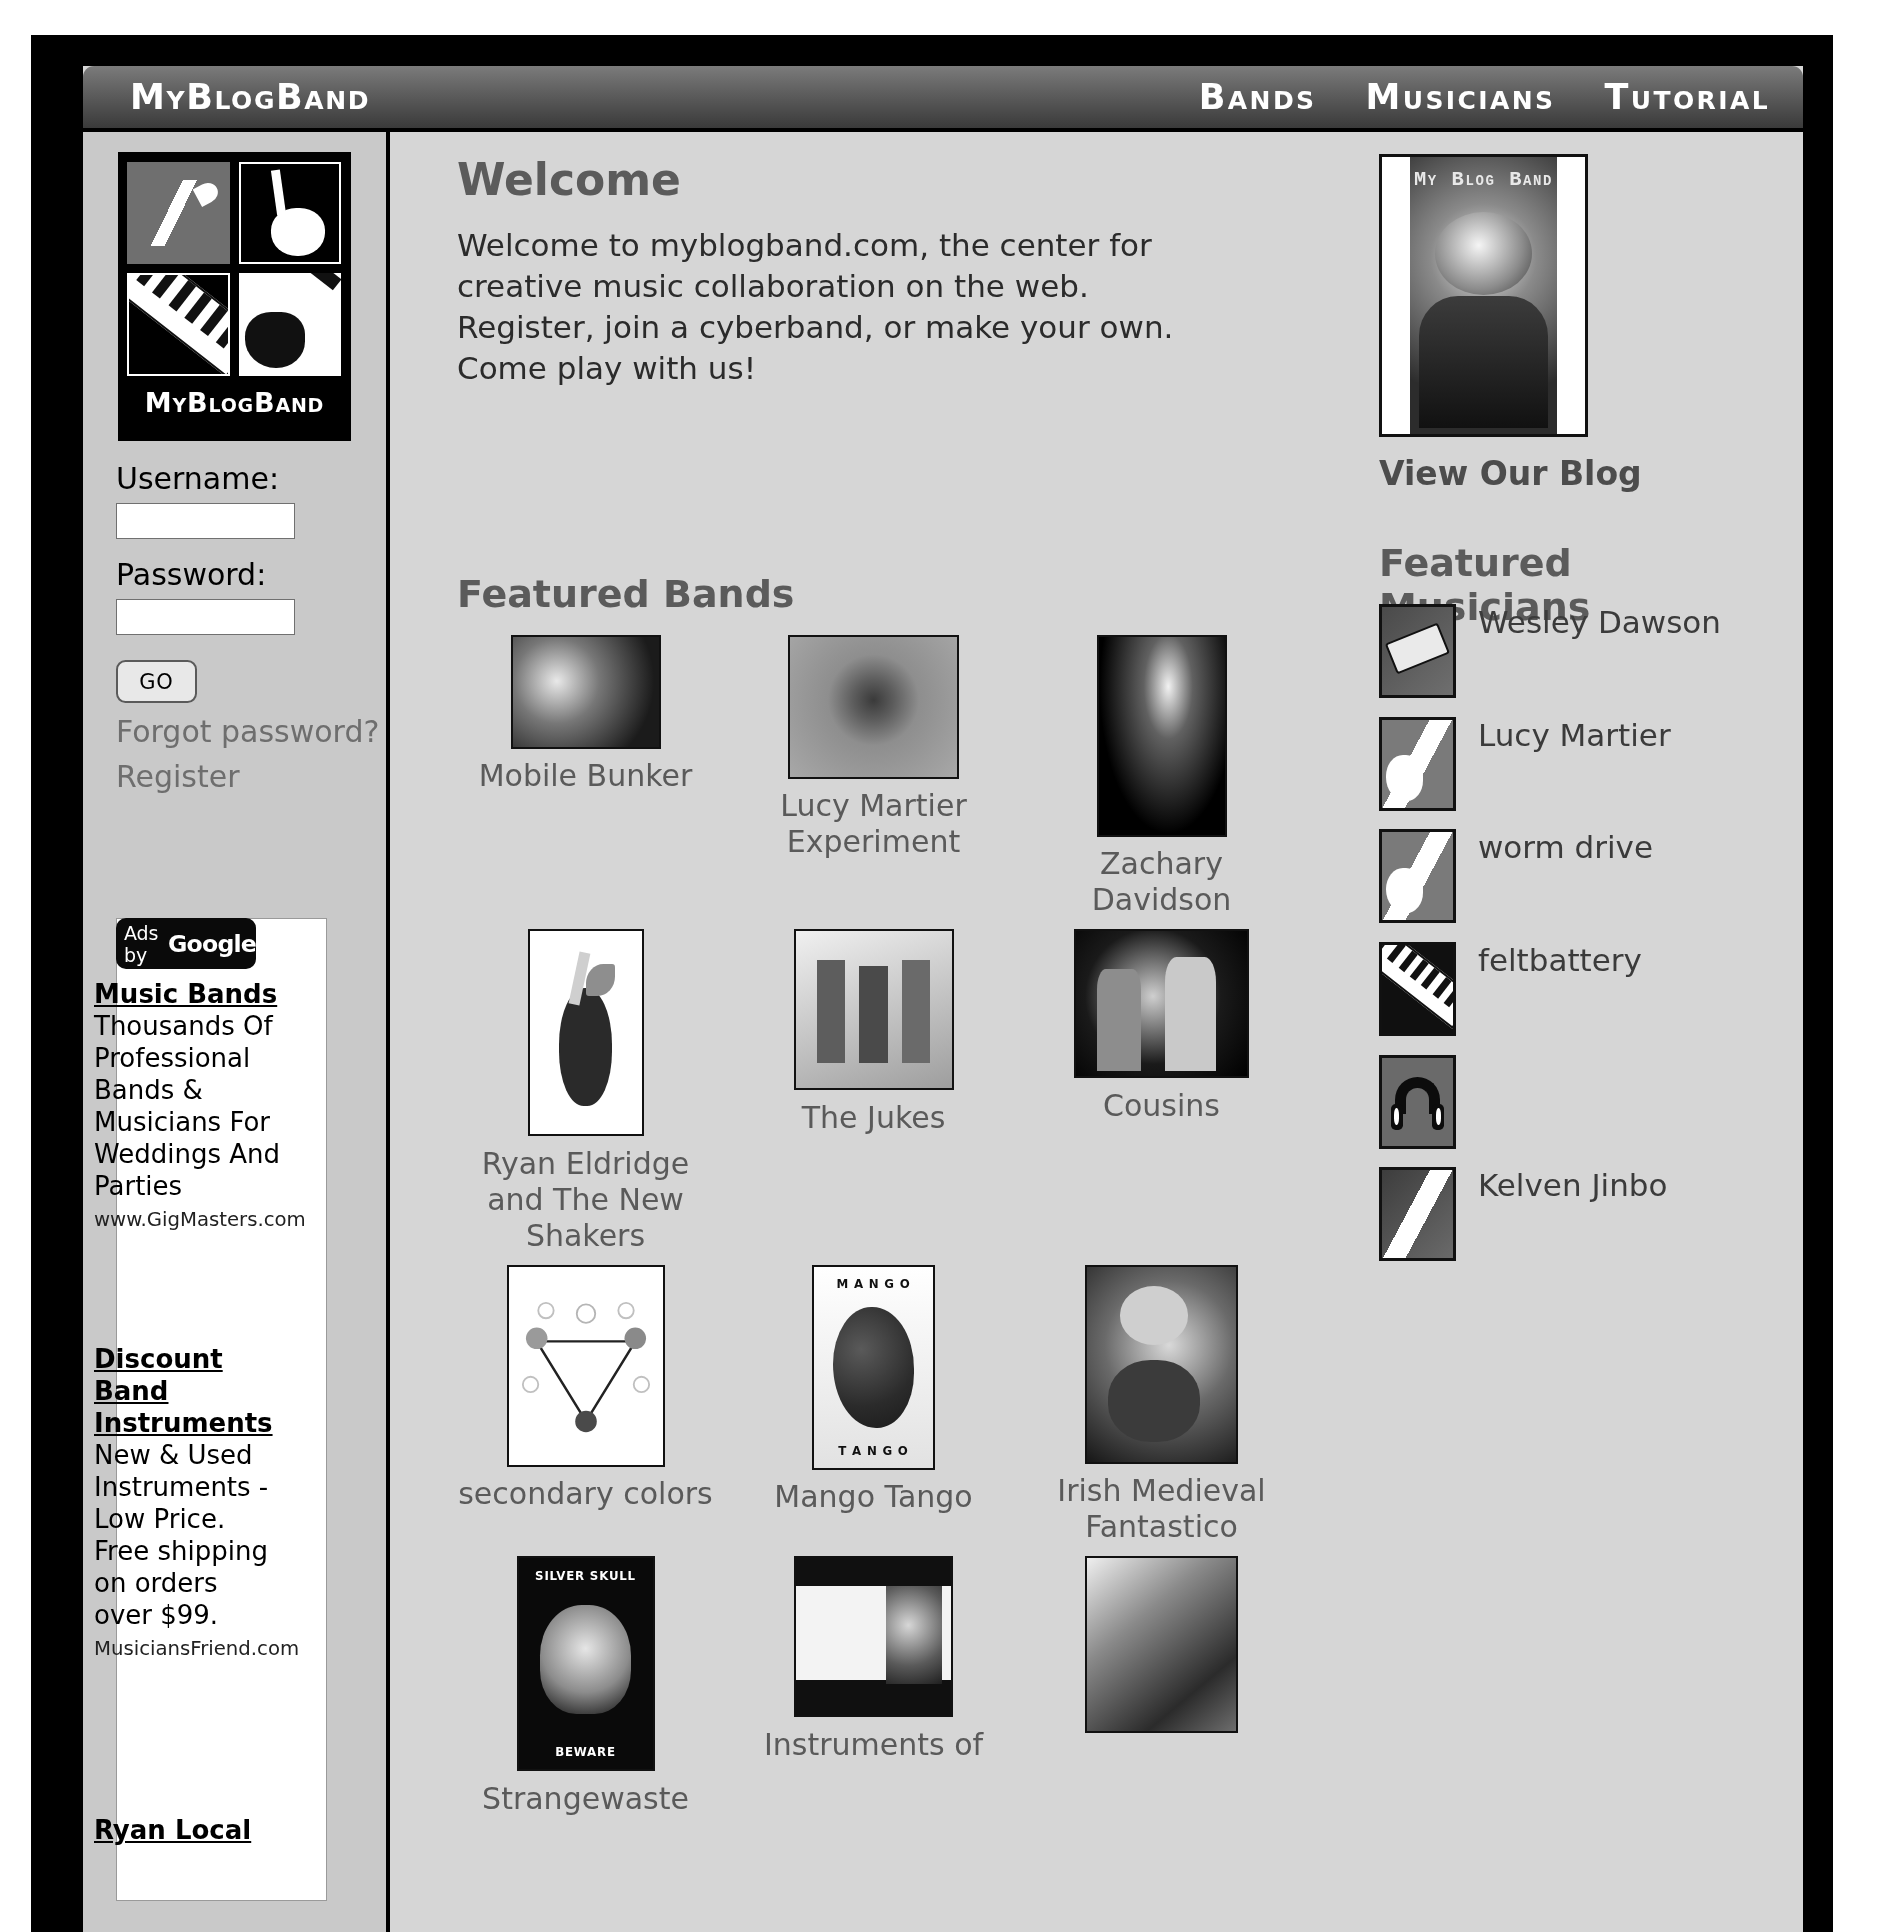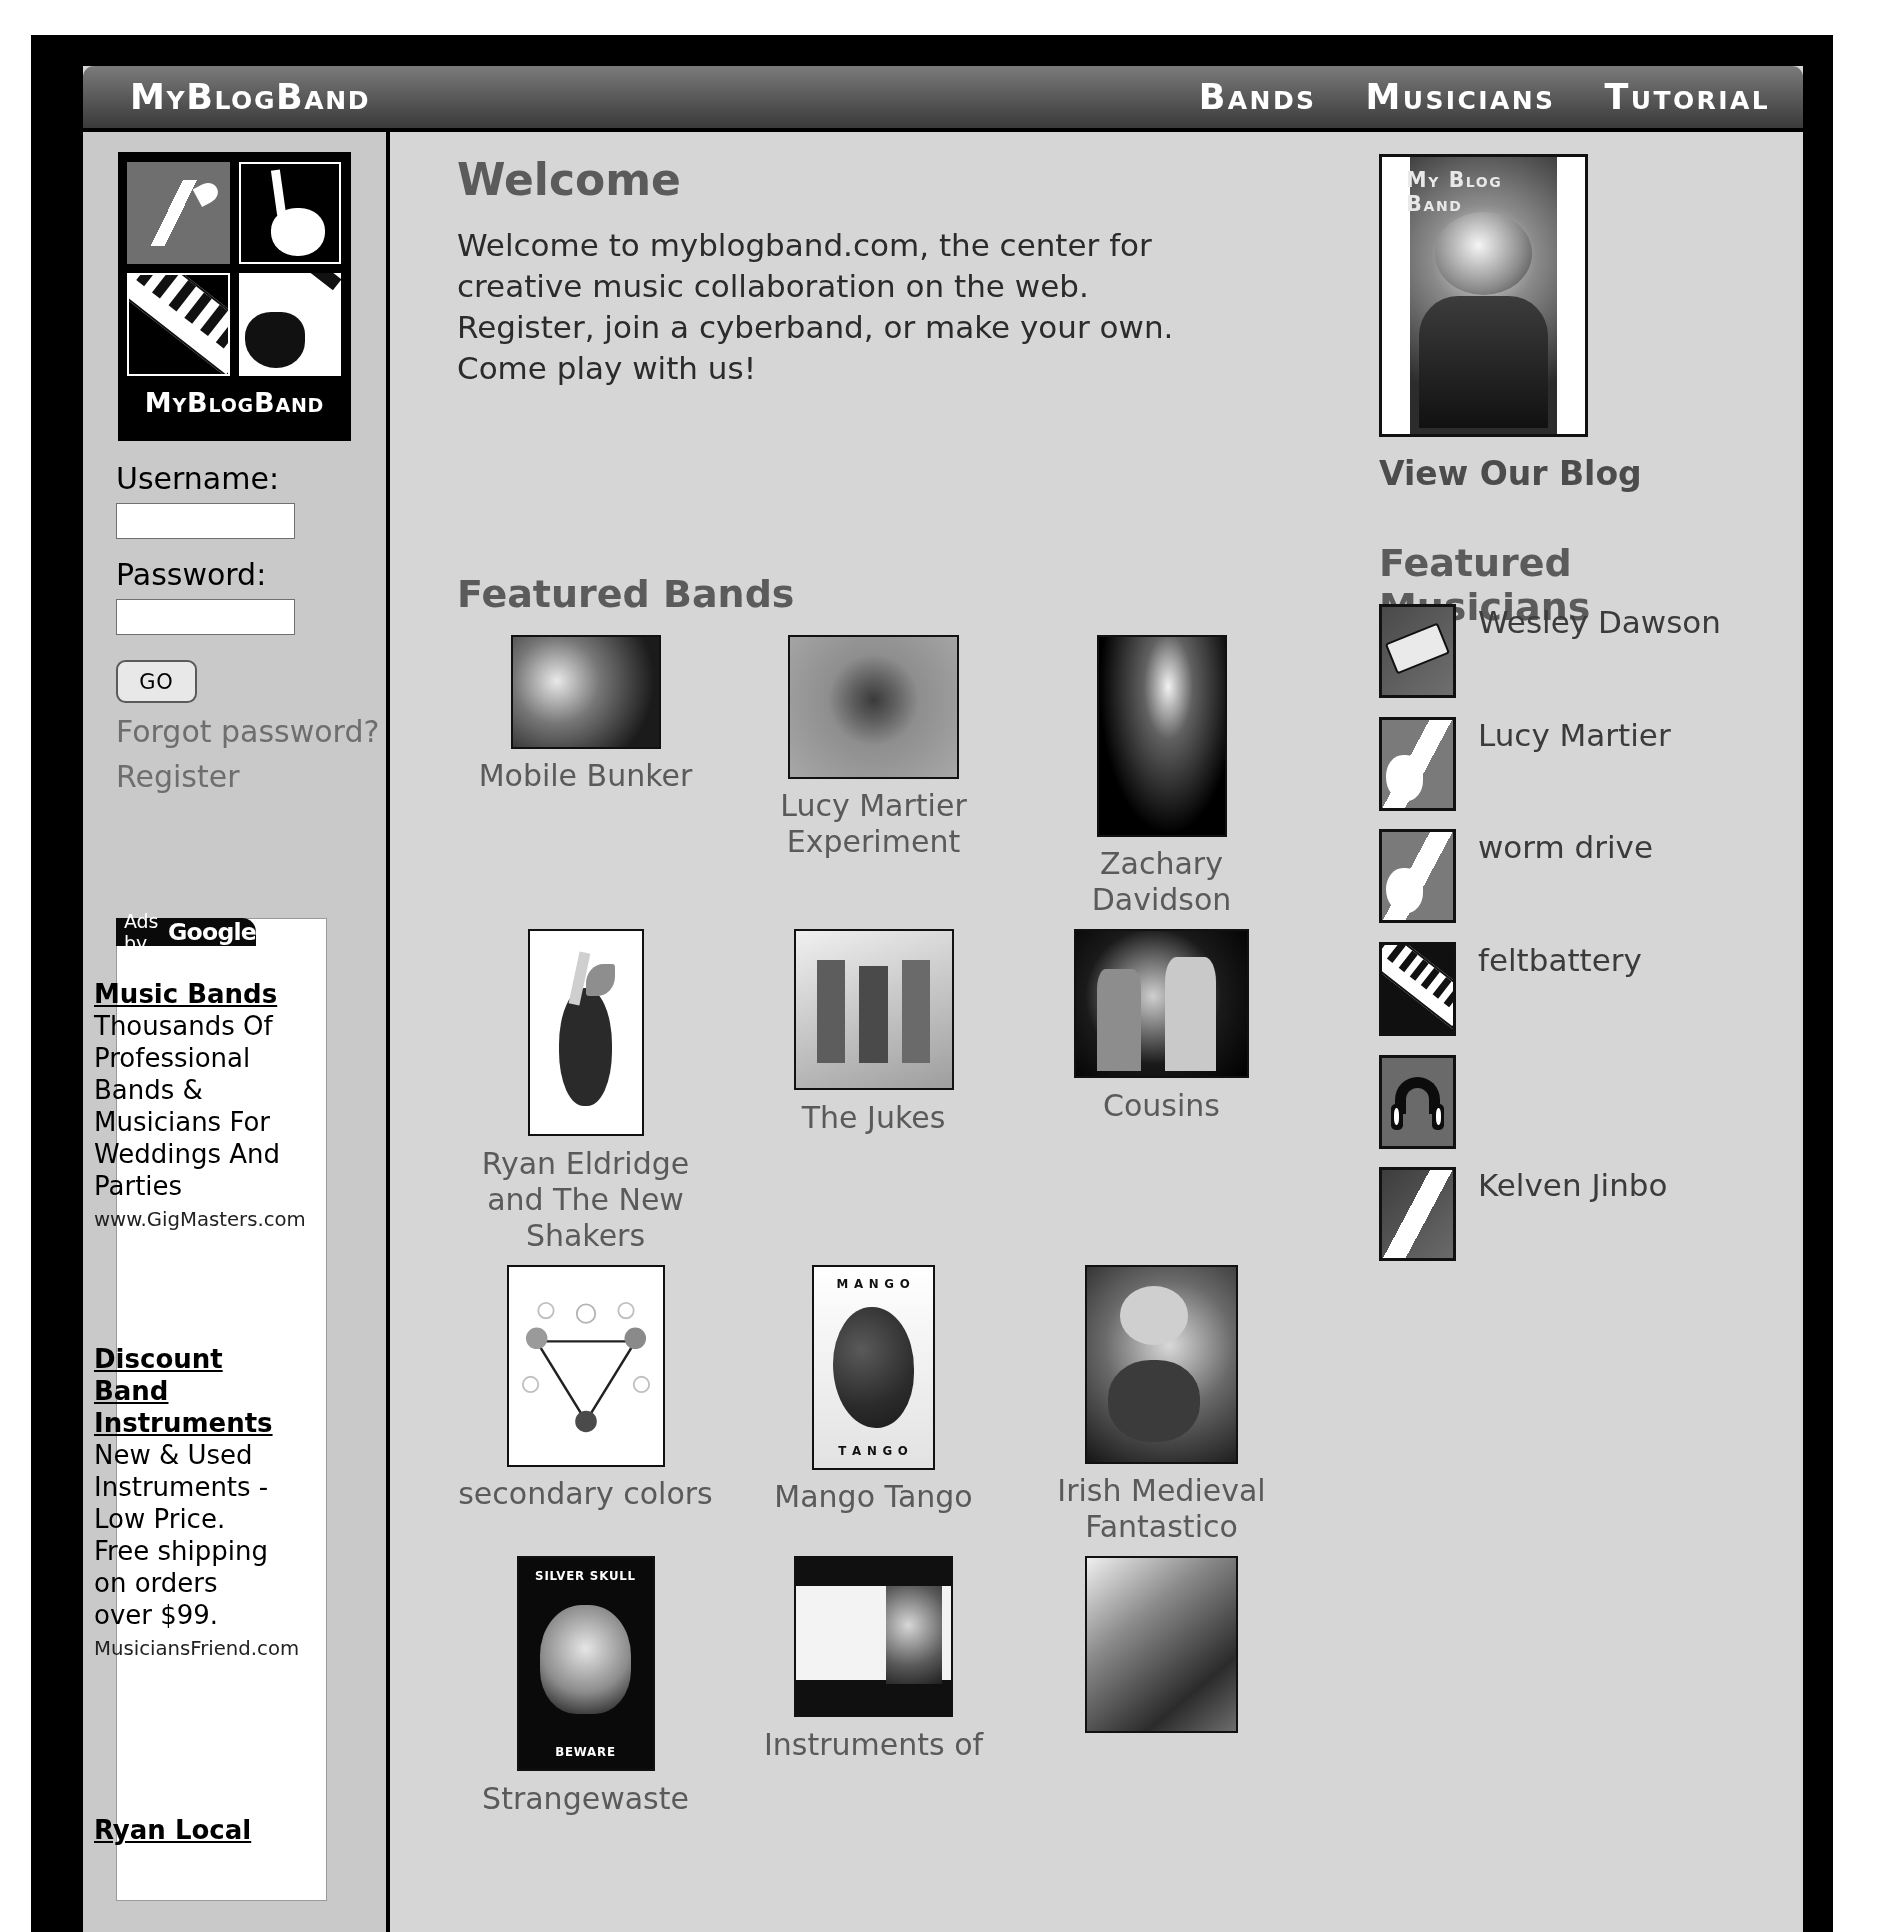--- a/index.html
+++ b/index.html
@@ -135,28 +135,29 @@
   
   #adsbox{
     position:absolute;left:33px;top:786px;
     width:211px;height:983px;
     background:#ffffff;
     border:1.6px solid #9a9a9a;
     box-sizing:border-box;
   }
   #adstab{
     position:absolute;left:33px;top:786px;
-    width:140px;height:28px;
+    width:140px;height:51px;
     background:#0a0a0a;
     color:#ffffff;
     font-size:19px;
     display:flex;align-items:center;
     padding-left:7.9px;
     box-sizing:border-box;
     border-top-right-radius:14px;
+    border-radius:10px;
   }
   #adstab .gword{font-size:23.6px;font-weight:bold;margin-left:4.7px;letter-spacing:-0.8px;}
   .ad{
     position:absolute;left:11px;width:187px;
     font-size:26px;line-height:32px;color:#000;
   }
   .ad .adtitle{
     text-decoration:underline;font-weight:bold;display:block;cursor:pointer;
   }
   .ad .adurl{font-size:19.7px;color:#222;display:block;margin-top:1.6px;}
@@ -331,20 +332,22 @@
   .blogframe{
     position:absolute;inset:0;
     background:
       linear-gradient(90deg,#ffffff 0 14%, transparent 14% 86%, #ffffff 86% 100%),
       radial-gradient(circle at 50% 36%, #ececec 0%, #8a8a8a 26%, #2c2c2c 70%);
   }
   .blogtitle{
     position:absolute;left:12%;top:4%;width:76%;
     color:#e8e8e8;font-size:20.4px;letter-spacing:1.6px;
     font-variant:small-caps;font-weight:bold;
+    text-align:center;
+    font-family:Liberation Mono, monospace;
   }
   .mini-label{
     position:absolute;color:#ffffff;font-size:11.8px;font-weight:bold;
     letter-spacing:0.8px;width:100%;text-align:center;
   }
   .mini-label.top{top:5%;}
   .mini-label.bot{bottom:5%;}
   .dark-label{color:#111;}
 </style>
 </head>

